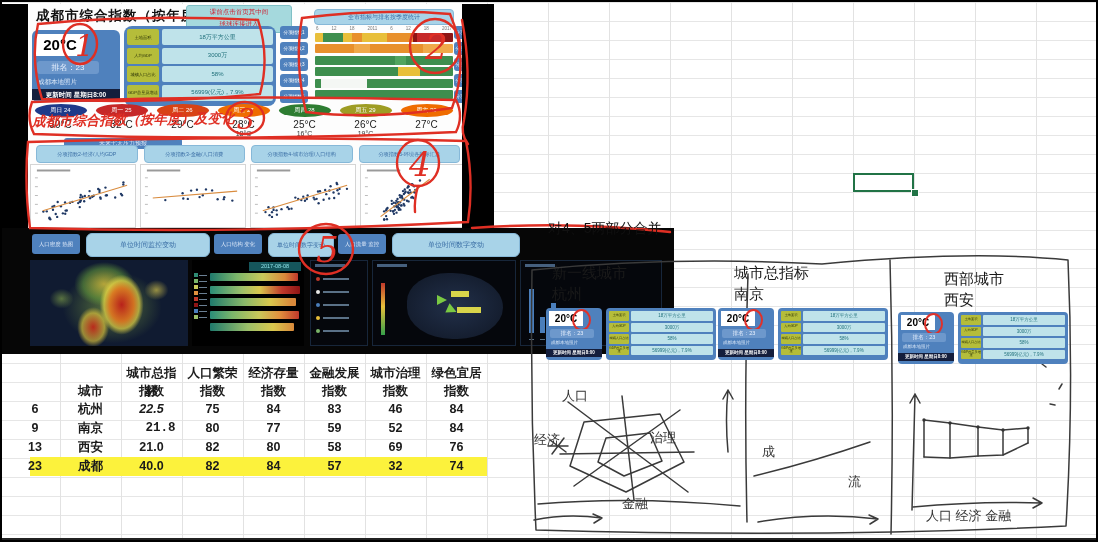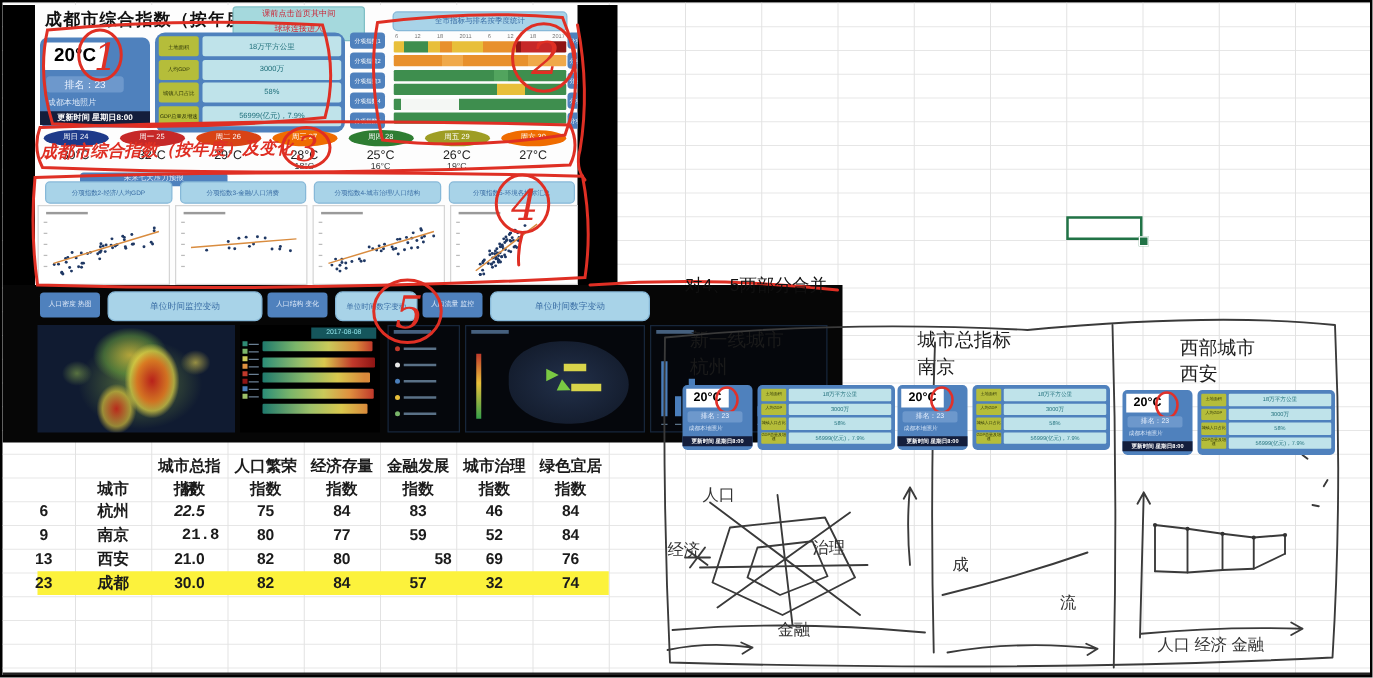--- a/index.html
+++ b/index.html
@@ -629,26 +629,26 @@
       <div class="a tcell " style="left: 180px; top: 417px; width: 61px;">80</div>
       <div class="a tcell " style="left: 241px; top: 417px; width: 61px;">77</div>
       <div class="a tcell " style="left: 302px; top: 417px; width: 61px;">59</div>
       <div class="a tcell " style="left: 363px; top: 417px; width: 61px;">52</div>
       <div class="a tcell " style="left: 424px; top: 417px; width: 61px;">84</div>
       <div class="a tcell " style="left: 8px; top: 436px; width: 50px;">13</div>
       <div class="a tcell " style="left: 58px; top: 436px; width: 61px;">西安</div>
       <div class="a tcell " style="left: 119px; top: 436px; width: 61px;">21.0</div>
       <div class="a tcell " style="left: 180px; top: 436px; width: 61px;">82</div>
       <div class="a tcell " style="left: 241px; top: 436px; width: 61px;">80</div>
-      <div class="a tcell " style="left: 302px; top: 436px; width: 61px; padding-left: 20px;">58</div>
+      <div class="a tcell " style="left: 302px; top: 436px; width: 61px;">58</div>
       <div class="a tcell " style="left: 363px; top: 436px; width: 61px;">69</div>
       <div class="a tcell " style="left: 424px; top: 436px; width: 61px;">76</div>
       <div class="a tcell " style="left: 8px; top: 455px; width: 50px;">23</div>
       <div class="a tcell " style="left: 58px; top: 455px; width: 61px;">成都</div>
-      <div class="a tcell " style="left: 119px; top: 455px; width: 61px;">30.0</div>
+      <div class="a tcell " style="left: 119px; top: 455px; width: 61px;">40.0</div>
       <div class="a tcell " style="left: 180px; top: 455px; width: 61px;">82</div>
       <div class="a tcell " style="left: 241px; top: 455px; width: 61px;">84</div>
       <div class="a tcell " style="left: 302px; top: 455px; width: 61px;">57</div>
       <div class="a tcell " style="left: 363px; top: 455px; width: 61px;">32</div>
       <div class="a tcell " style="left: 424px; top: 455px; width: 61px;">74</div>
     </div>
 
   <div class="a" id="merge-note">对4、5两部分合并</div>
   <div id="sk-titles">
       <div class="a sk-title" style="left: 550px; top: 260px;">

